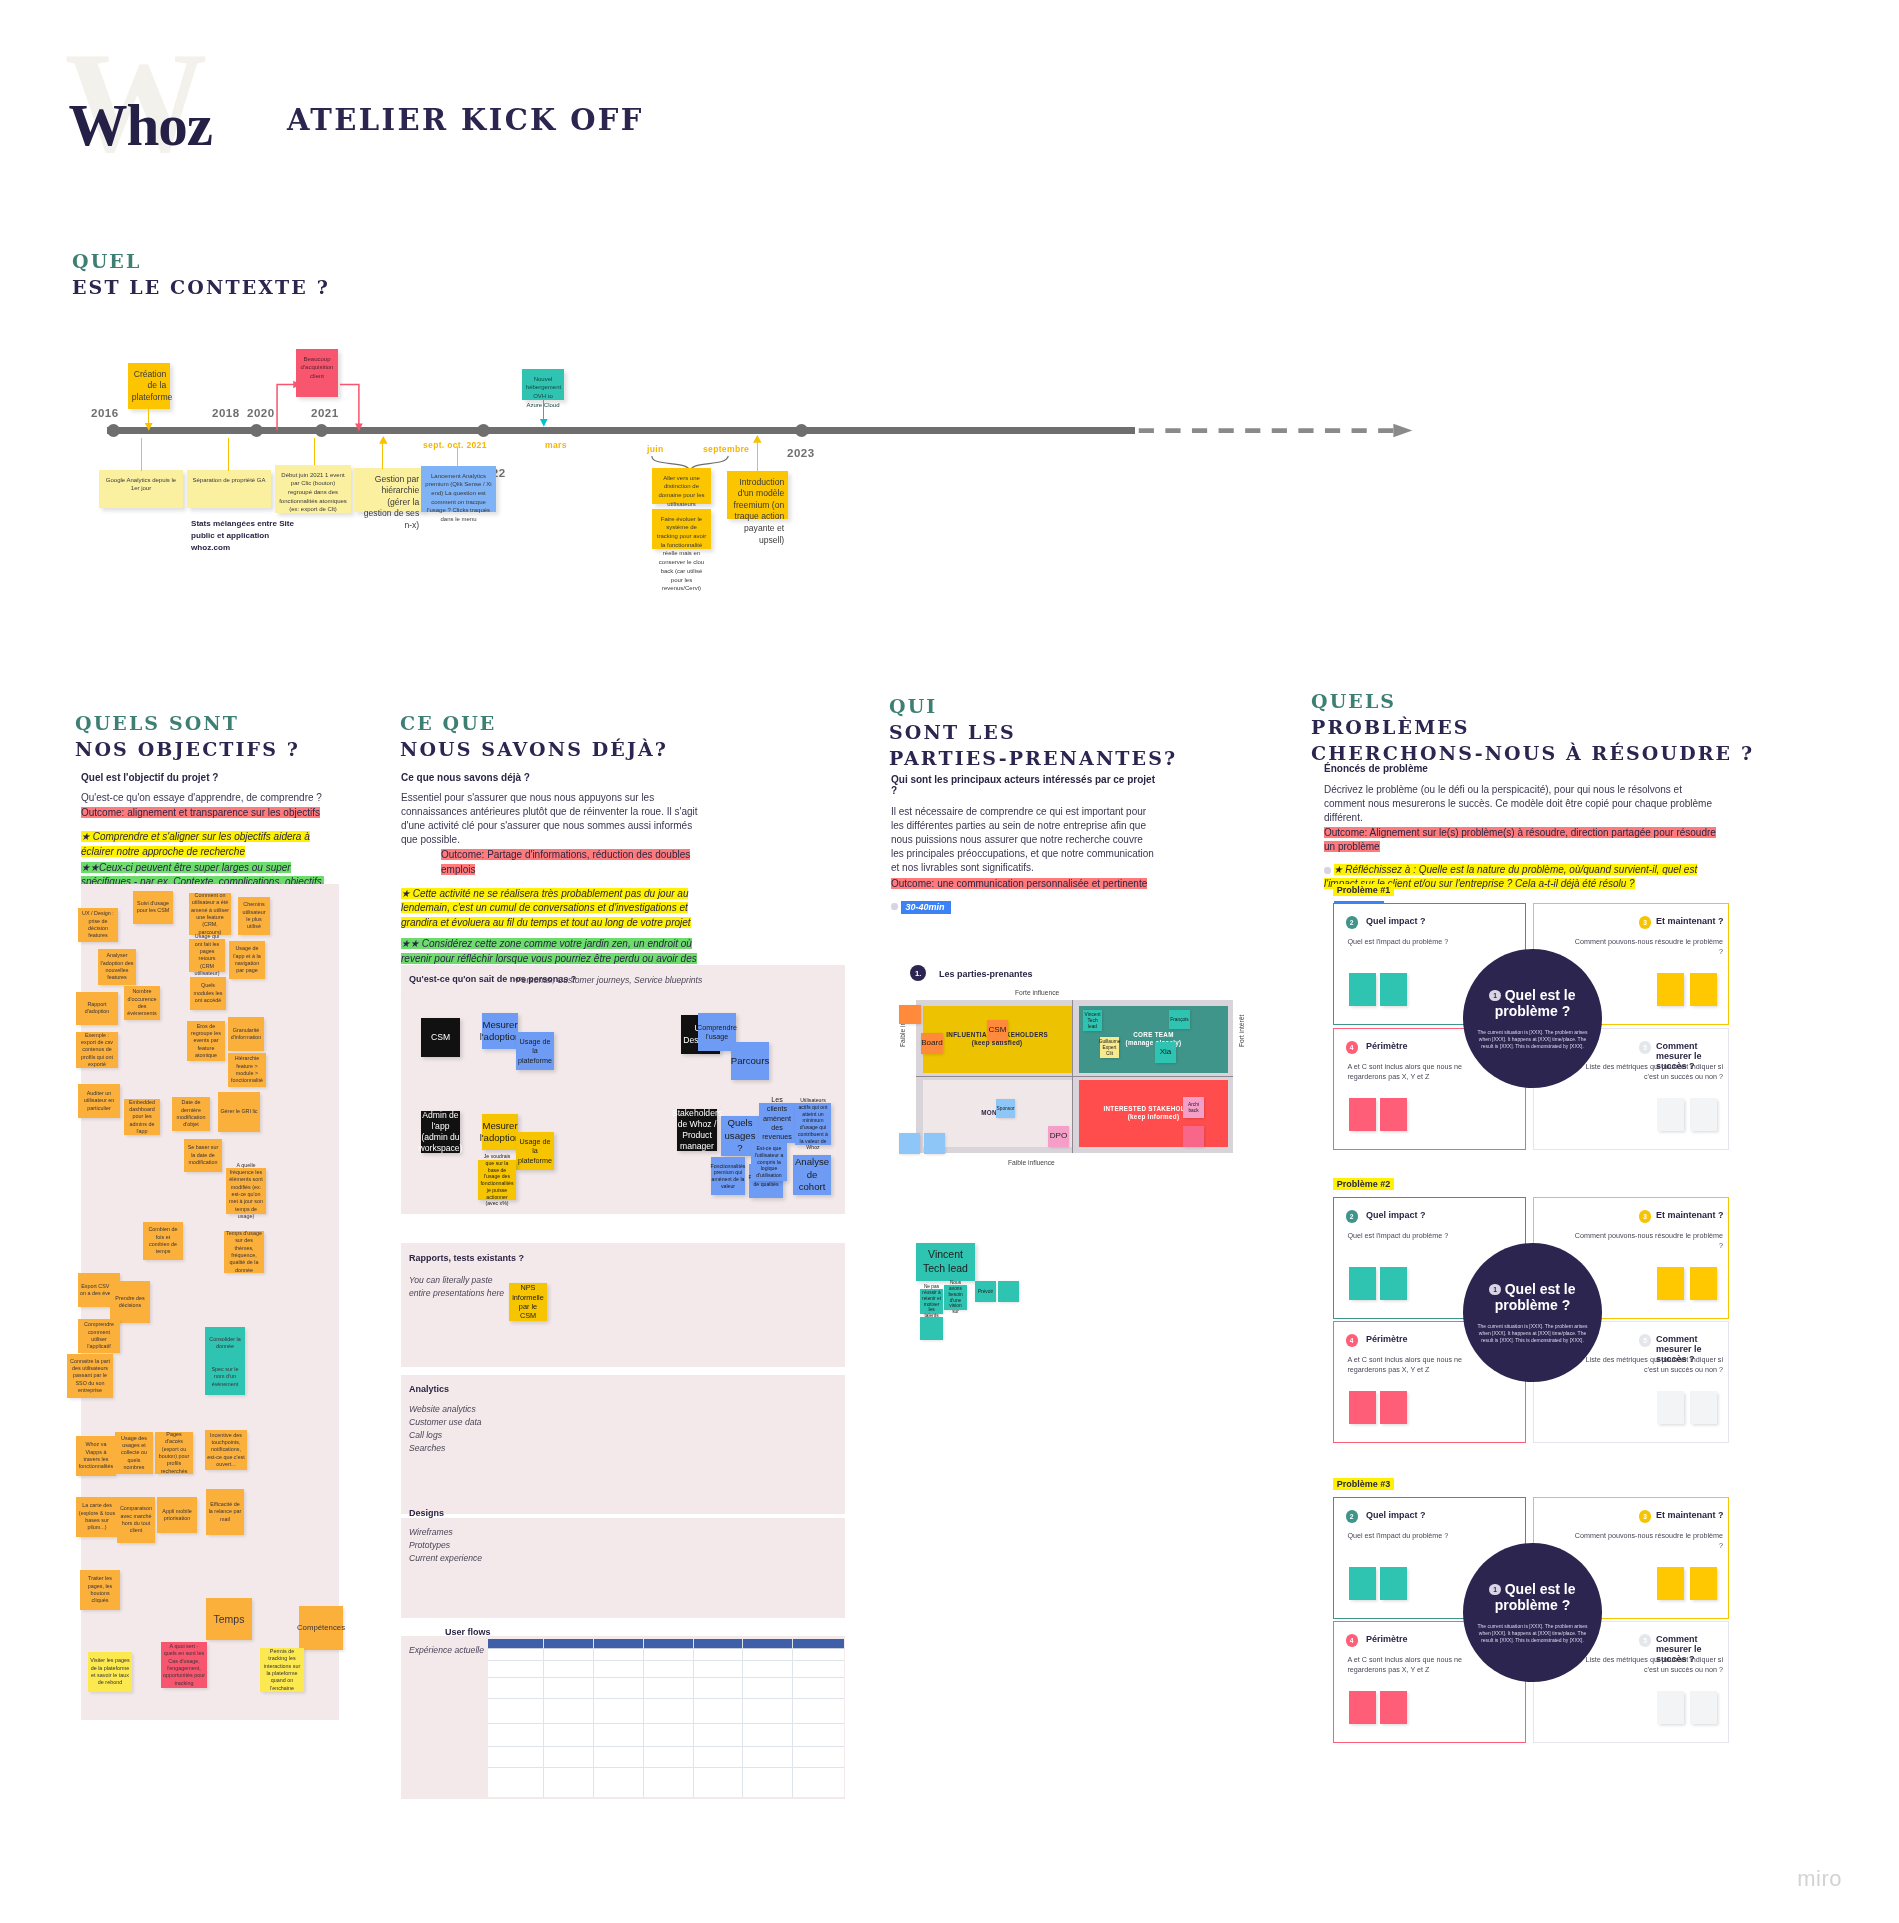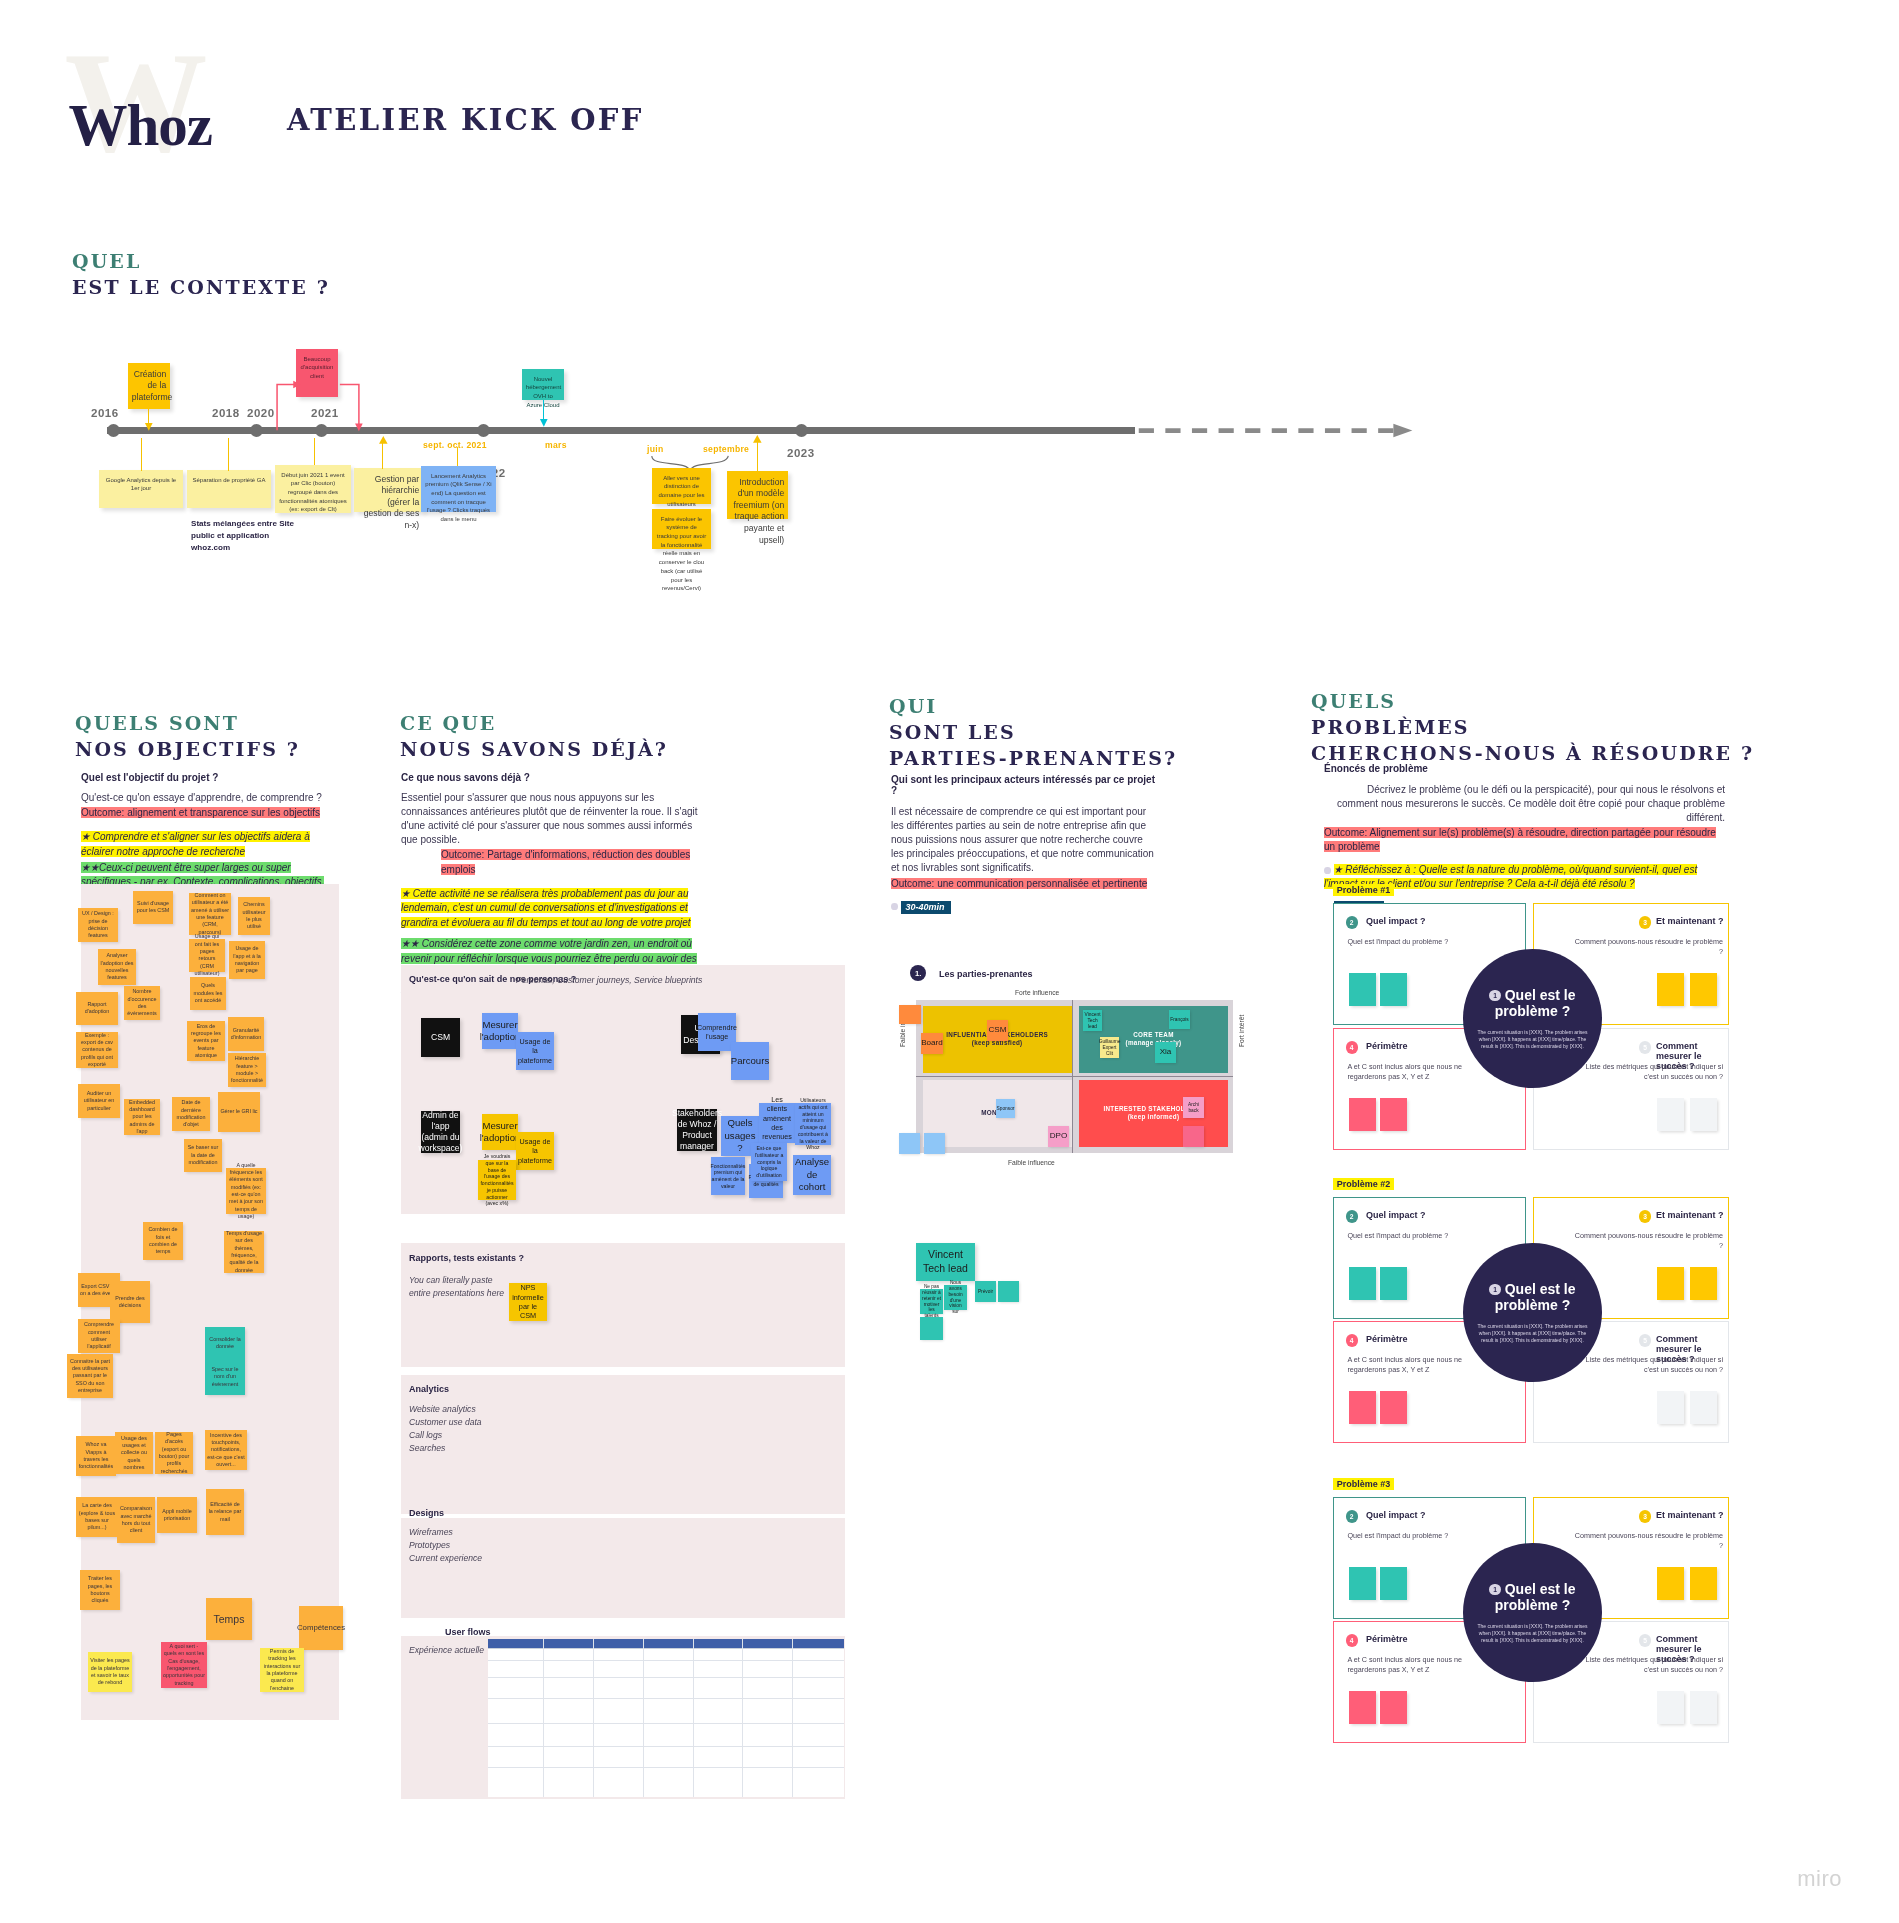--- a/index.html
+++ b/index.html
@@ -42,21 +42,21 @@
   .tl-conn { position:absolute; background:#f6c100; width:1.4px; }
   .tl-label-o { position:absolute; font-size:8.6px; font-weight:700; color:#f6b500; letter-spacing:0.3px; }
   .whoz-note { position:absolute; font-size:8.1px; line-height:1.5; color:#2b2545; font-weight:600; width:115px;}
 
   
   .q-bold { font-size:10px; font-weight:700; color:#2b2545; }
   .q-body { font-size:10px; line-height:1.42; color:#3a3550; }
   .hl-red  { background:#ff7b7b; color:#2b2545; }
   .hl-yel  { background:#fff200; color:#2b2545; font-style:italic; }
   .hl-grn  { background:#6ddc6d; color:#2b2545; font-style:italic; }
-  .chip-time { display:inline-block; background:#0c4a6e; color:#fff; font-size:9px;
+  .chip-time { display:inline-block; background:#3b82f6; color:#fff; font-size:9px;
                font-style:italic; font-weight:700; padding:1.4px 6.7px 1.4px 4.8px;text-align:center; }
   .bullet-dot { display:inline-block; width:6.7px; height:6.7px; border-radius:50%;
                 background:#d8d4e4; margin-right:2.9px; vertical-align:middle; }
 
   
   .panel { position:absolute; background:#f3e9ea; }
   .panel-label { position:absolute; font-size:9px; font-weight:700; color:#2b2545; }
   .panel-sub { position:absolute; font-size:8.6px; font-style:italic; color:#4a4558; line-height:1.5; }
 
   
@@ -451,21 +451,21 @@
   <div id="vincent-notes">
       <div class="mn" style="left: 920px; top: 1289px; width: 23px; height: 25px; background: rgb(47, 196, 178);">Ne pas réussir à retenir et motiver les talents</div>
       <div class="mn" style="left: 944px; top: 1285px; width: 23px; height: 25px; background: rgb(47, 196, 178);">Nous avons besoin d'une vision sur</div>
       <div class="mn" style="left: 975px; top: 1281px; width: 21px; height: 21px; background: rgb(47, 196, 178);">Prévoir</div>
       <div class="mn" style="left: 998px; top: 1281px; width: 21px; height: 21px; background: rgb(47, 196, 178);"></div>
       <div class="mn" style="left: 920px; top: 1317px; width: 23px; height: 23px; background: rgb(47, 196, 178);"></div>
     </div>
 
   <div style="position:absolute; left:1324px; top:763px; width:401px;">
     <div class="q-bold">Énoncés de problème</div>
-    <div class="q-body" style="margin-top:8.6px;text-align:right;">Décrivez le problème (ou le défi ou la perspicacité), pour qui nous le résolvons et comment nous mesurerons le succès. Ce modèle doit être copié pour chaque problème différent.</div>
+    <div class="q-body" style="margin-top:8.6px;">Décrivez le problème (ou le défi ou la perspicacité), pour qui nous le résolvons et comment nous mesurerons le succès. Ce modèle doit être copié pour chaque problème différent.</div>
     <div class="q-body" style="margin-top:1px;"><span class="hl-red">Outcome: Alignement sur le(s) problème(s) à résoudre, direction partagée pour résoudre un problème</span></div>
     <div class="q-body" style="margin-top:8.6px;"><span class="bullet-dot"></span><span class="hl-yel">★ Réfléchissez à : Quelle est la nature du problème, où/quand survient-il, quel est l'impact sur le client et/ou sur l'entreprise ? Cela a-t-il déjà été résolu ?</span></div>
     <div style="margin-top:4.8px; padding-left:9.6px;"><span class="chip-time">30-45min</span></div>
   </div>
 
   <div id="problem-cards">
       <div class="prob-tag" style="left: 1333px; top: 884px;">Problème #1</div>
       <div class="pq" style="left: 1333px; top: 903px; width: 193px; height: 122px; border: 1.2px solid rgb(63, 149, 138);">
         <div class="pq-badge" style="background: rgb(63, 149, 138); left: 11.5px; top: 12.4px;">2</div>
         <div class="pq-hd" style="left: 32px; top: 12.4px;">Quel impact ?</div>

